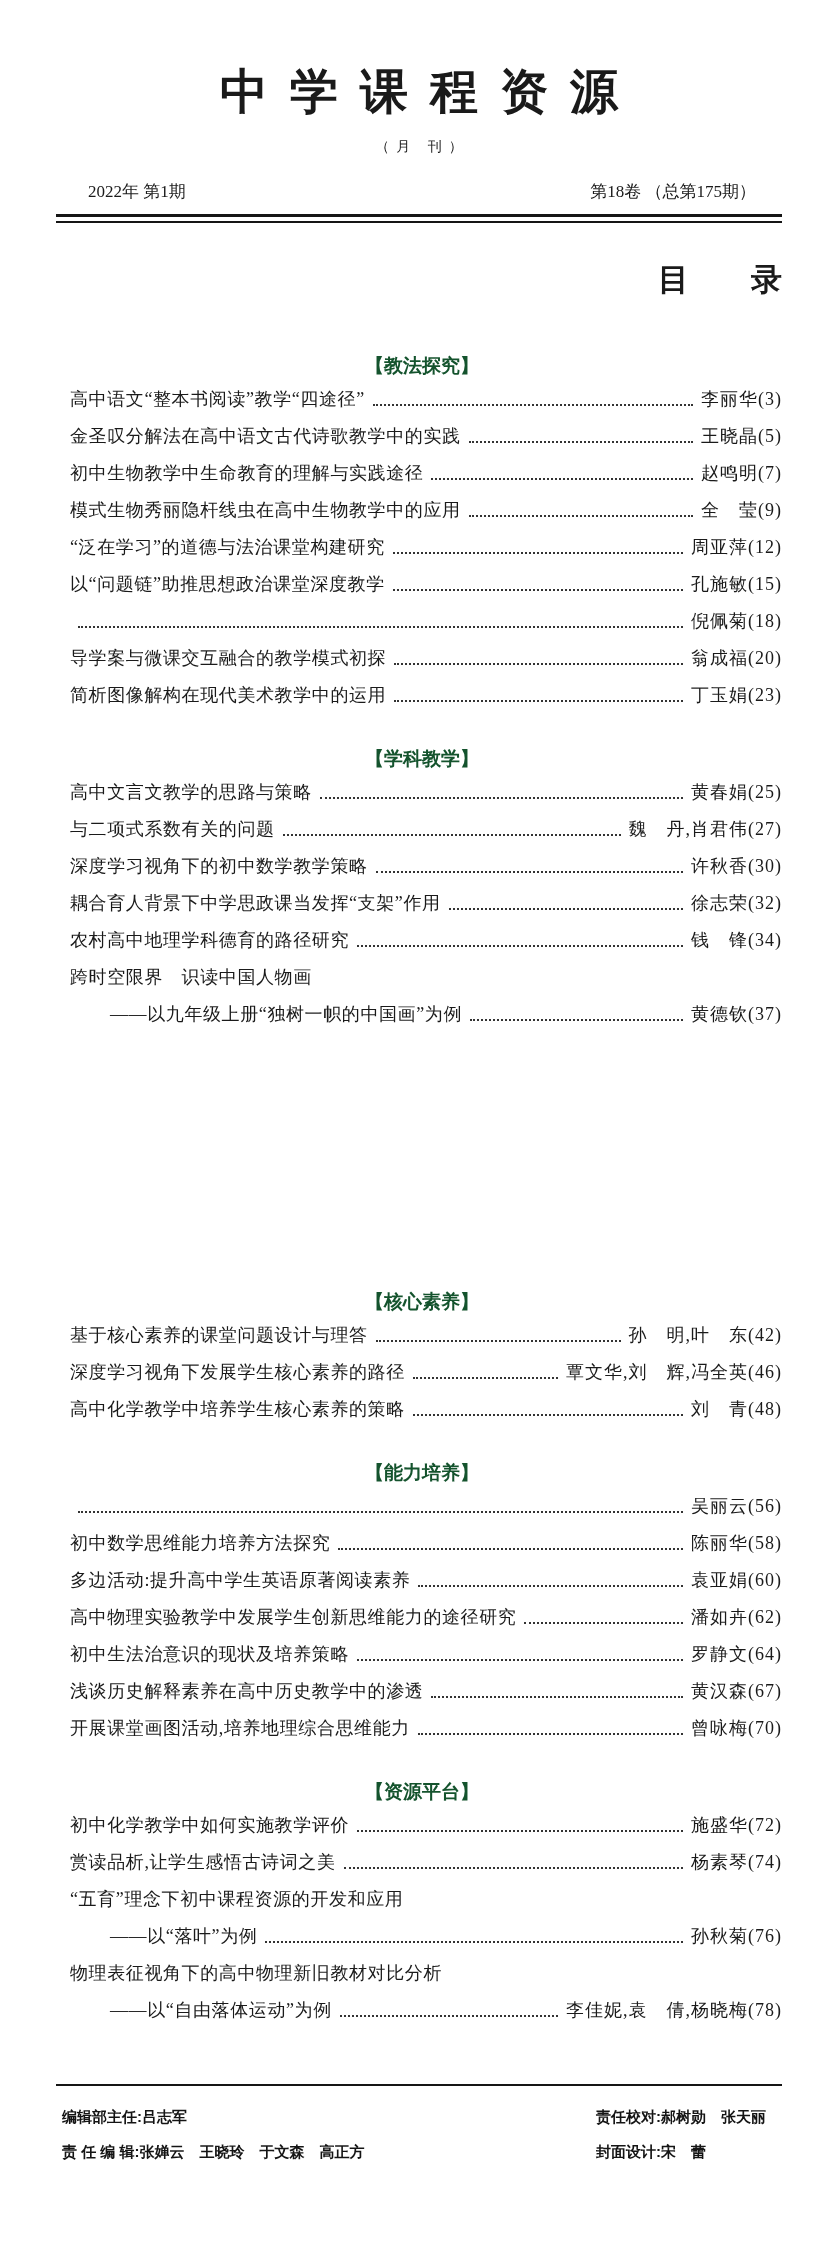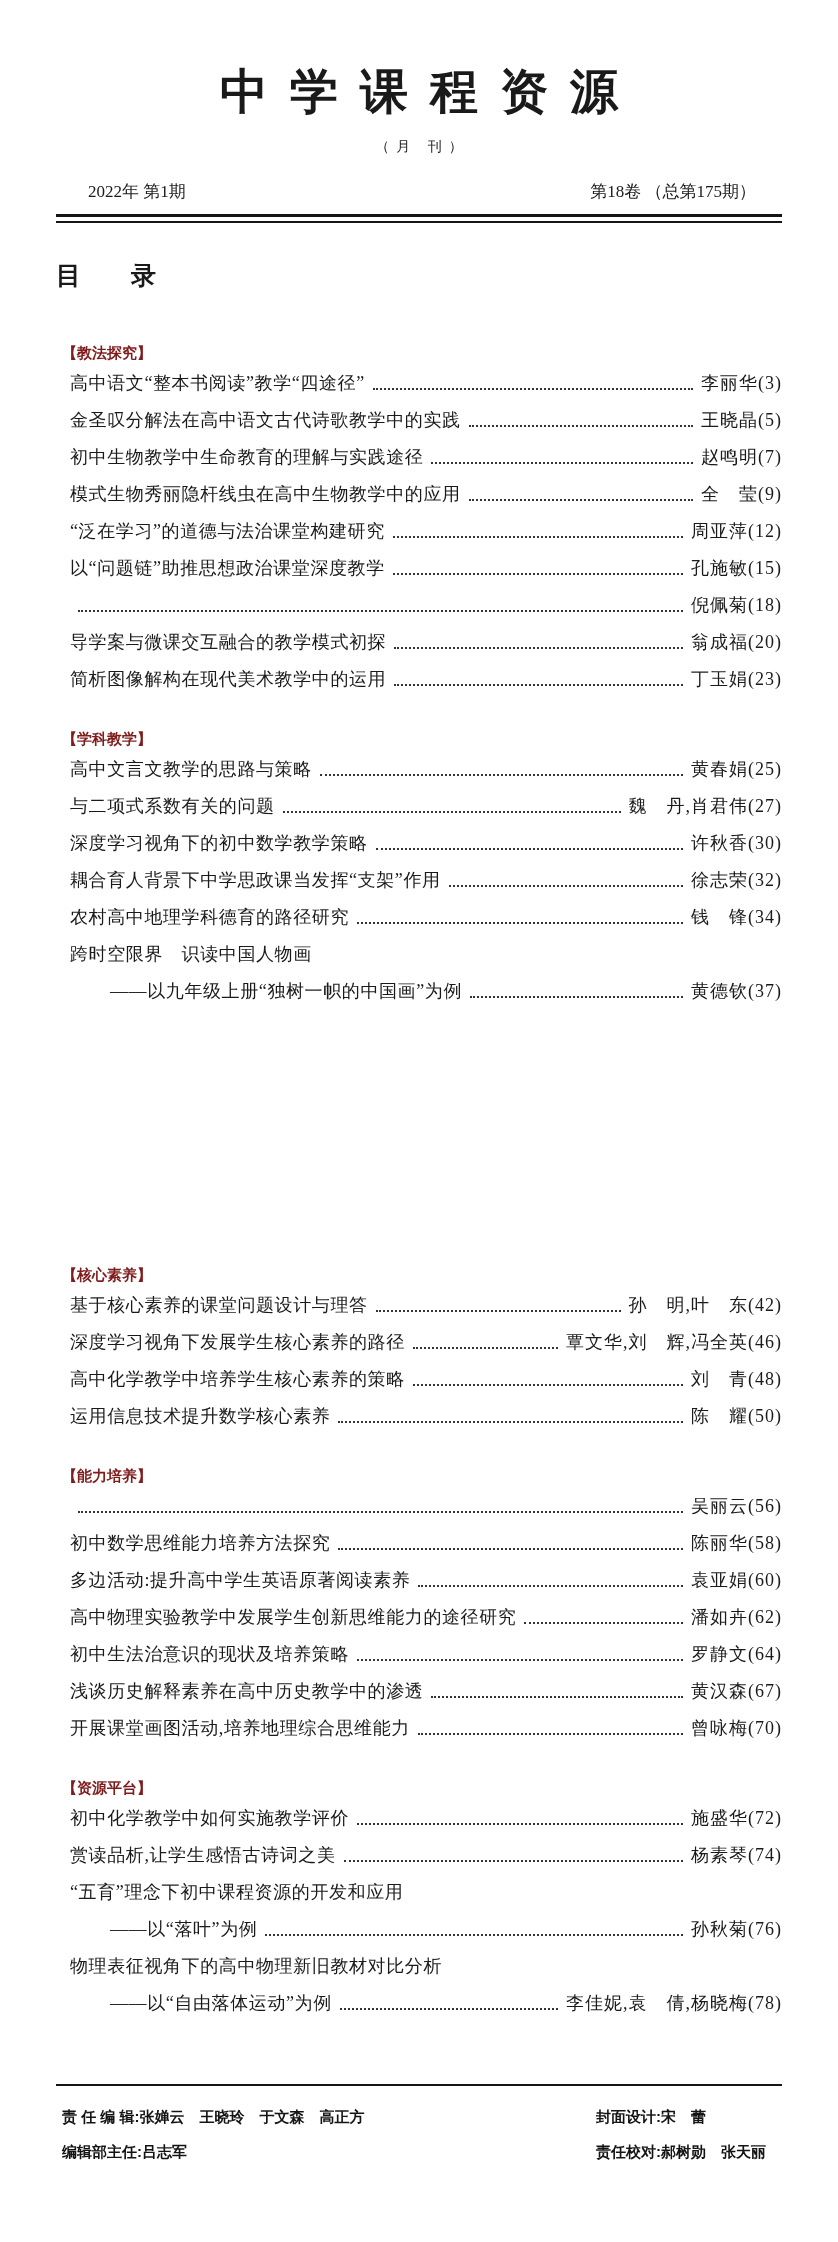--- a/index.html
+++ b/index.html
@@ -41,35 +41,36 @@
     padding: 0 26px 0 32px;
   }
   .double-rule {
     margin-top: 11px;
     height: 4px;
     border-top: 3px solid #151515;
     border-bottom: 2px solid #151515;
   }
   .toc-title {
     margin-top: 36px;
-    text-align: left;
+    text-align: right;
     font-family: "Liberation Sans", "DejaVu Sans", sans-serif;
-    font-size: 25px;
+    font-size: 31px;
     font-weight: bold;
   }
   
   .toc { margin-top: 26px; }
   .toc section { margin-top: 26px; }
   .toc section.page-break { margin-top: 250px; }
   .sec-heading {
     font-family: "Liberation Sans", "DejaVu Sans", sans-serif;
-    font-size: 15px;
+    font-size: 19px;
     font-weight: bold;
     margin: 0 0 8px 6px;
-    color: #7f1d1d;
+    color: #14532d;
+    text-align: center;
   }
   .toc-row {
     display: flex;
     height: 37px;
     margin-left: 14px;
     font-size: 18px;
     letter-spacing: 0.6px;
   }
   .toc-row.indent { padding-left: 40px; }
   .row-title { white-space: nowrap; }
@@ -215,25 +216,20 @@
         <div class="toc-row">
           <span class="row-title">深度学习视角下发展学生核心素养的路径</span>
           <span class="leaders"></span>
           <span class="authors">覃文华,刘　辉,冯全英(46)</span>
         </div>
         <div class="toc-row">
           <span class="row-title">高中化学教学中培养学生核心素养的策略</span>
           <span class="leaders"></span>
           <span class="authors">刘　青(48)</span>
         </div>
-        <div class="toc-row">
-          <span class="row-title">运用信息技术提升数学核心素养</span>
-          <span class="leaders"></span>
-          <span class="authors">陈　耀(50)</span>
-        </div>
       </section>
       <section>
         <h2 class="sec-heading">【能力培养】</h2>
         <div class="toc-row">
           <span class="leaders"></span>
           <span class="authors">吴丽云(56)</span>
         </div>
         <div class="toc-row">
           <span class="row-title">初中数学思维能力培养方法探究</span>
           <span class="leaders"></span>
@@ -290,23 +286,23 @@
         </div>
         <div class="toc-row indent">
           <span class="row-title">——以“自由落体运动”为例</span>
           <span class="leaders"></span>
           <span class="authors">李佳妮,袁　倩,杨晓梅(78)</span>
         </div>
       </section>
     </div>
 
   <div class="footer">
+    <div class="footer-row">
+      <span class="footer-left">编辑部主任:吕志军</span>
+      <span class="footer-right">责任校对:郝树勋　张天丽</span>
+    </div>
     <div class="footer-row">
       <span class="footer-left">责 任 编 辑:张婵云　王晓玲　于文森　高正方</span>
       <span class="footer-right">封面设计:宋　蕾</span>
     </div>
-    <div class="footer-row">
-      <span class="footer-left">编辑部主任:吕志军</span>
-      <span class="footer-right">责任校对:郝树勋　张天丽</span>
-    </div>
   </div>
 
 </div>
 
 </body></html>

